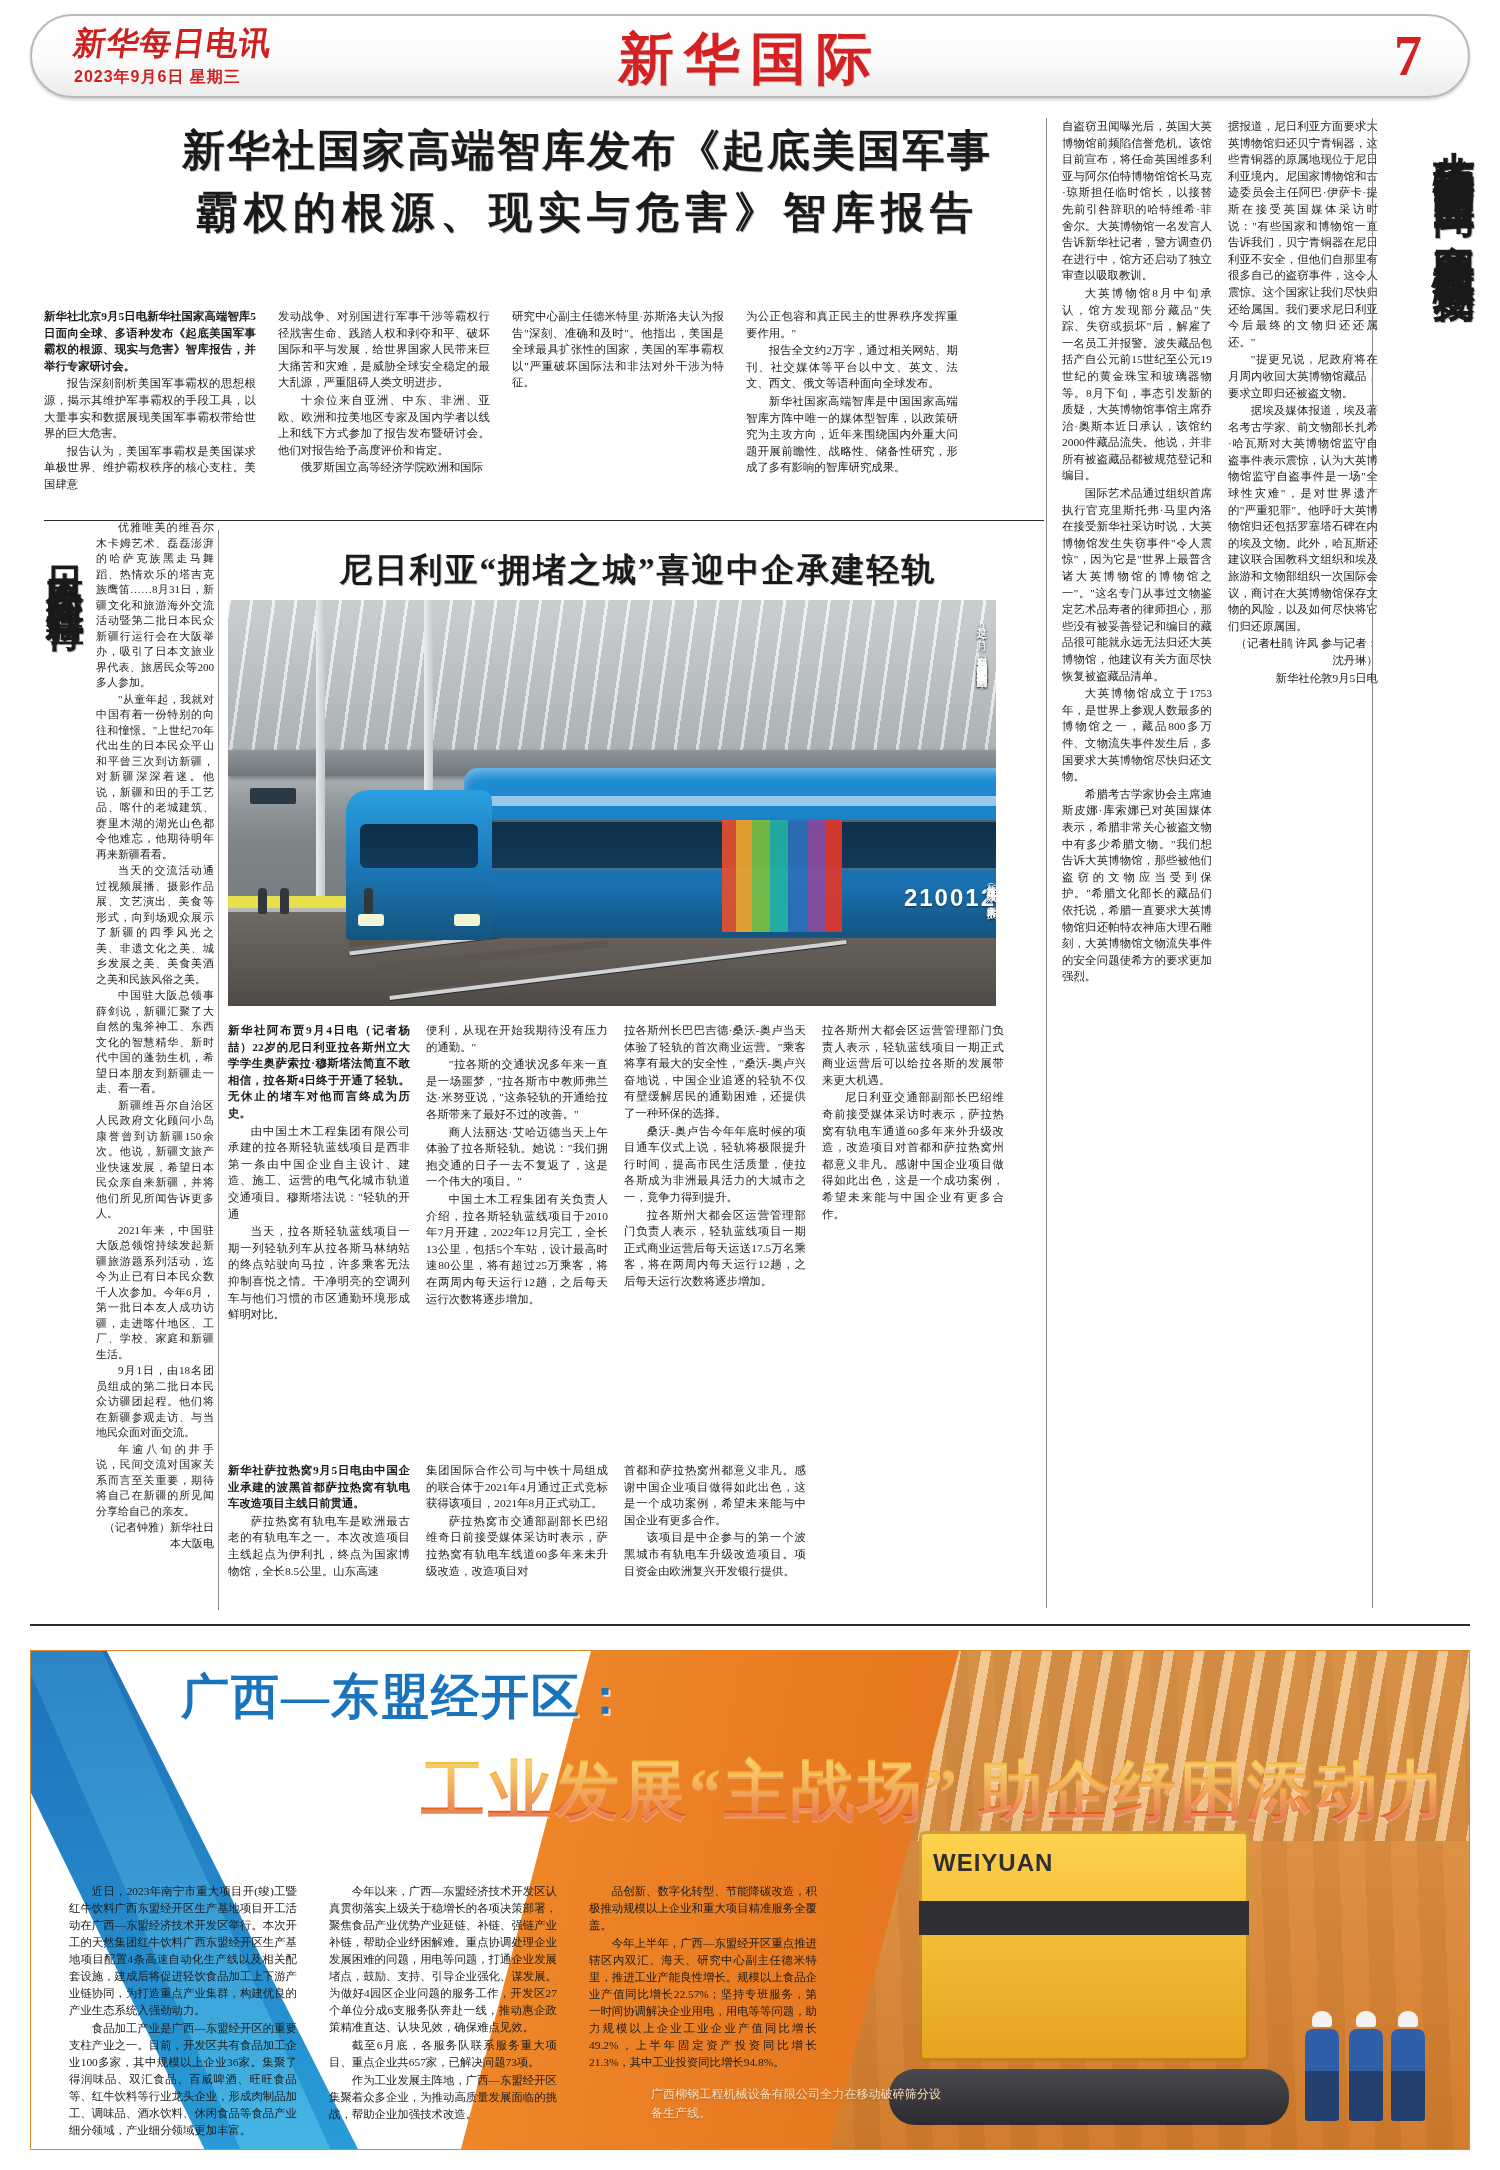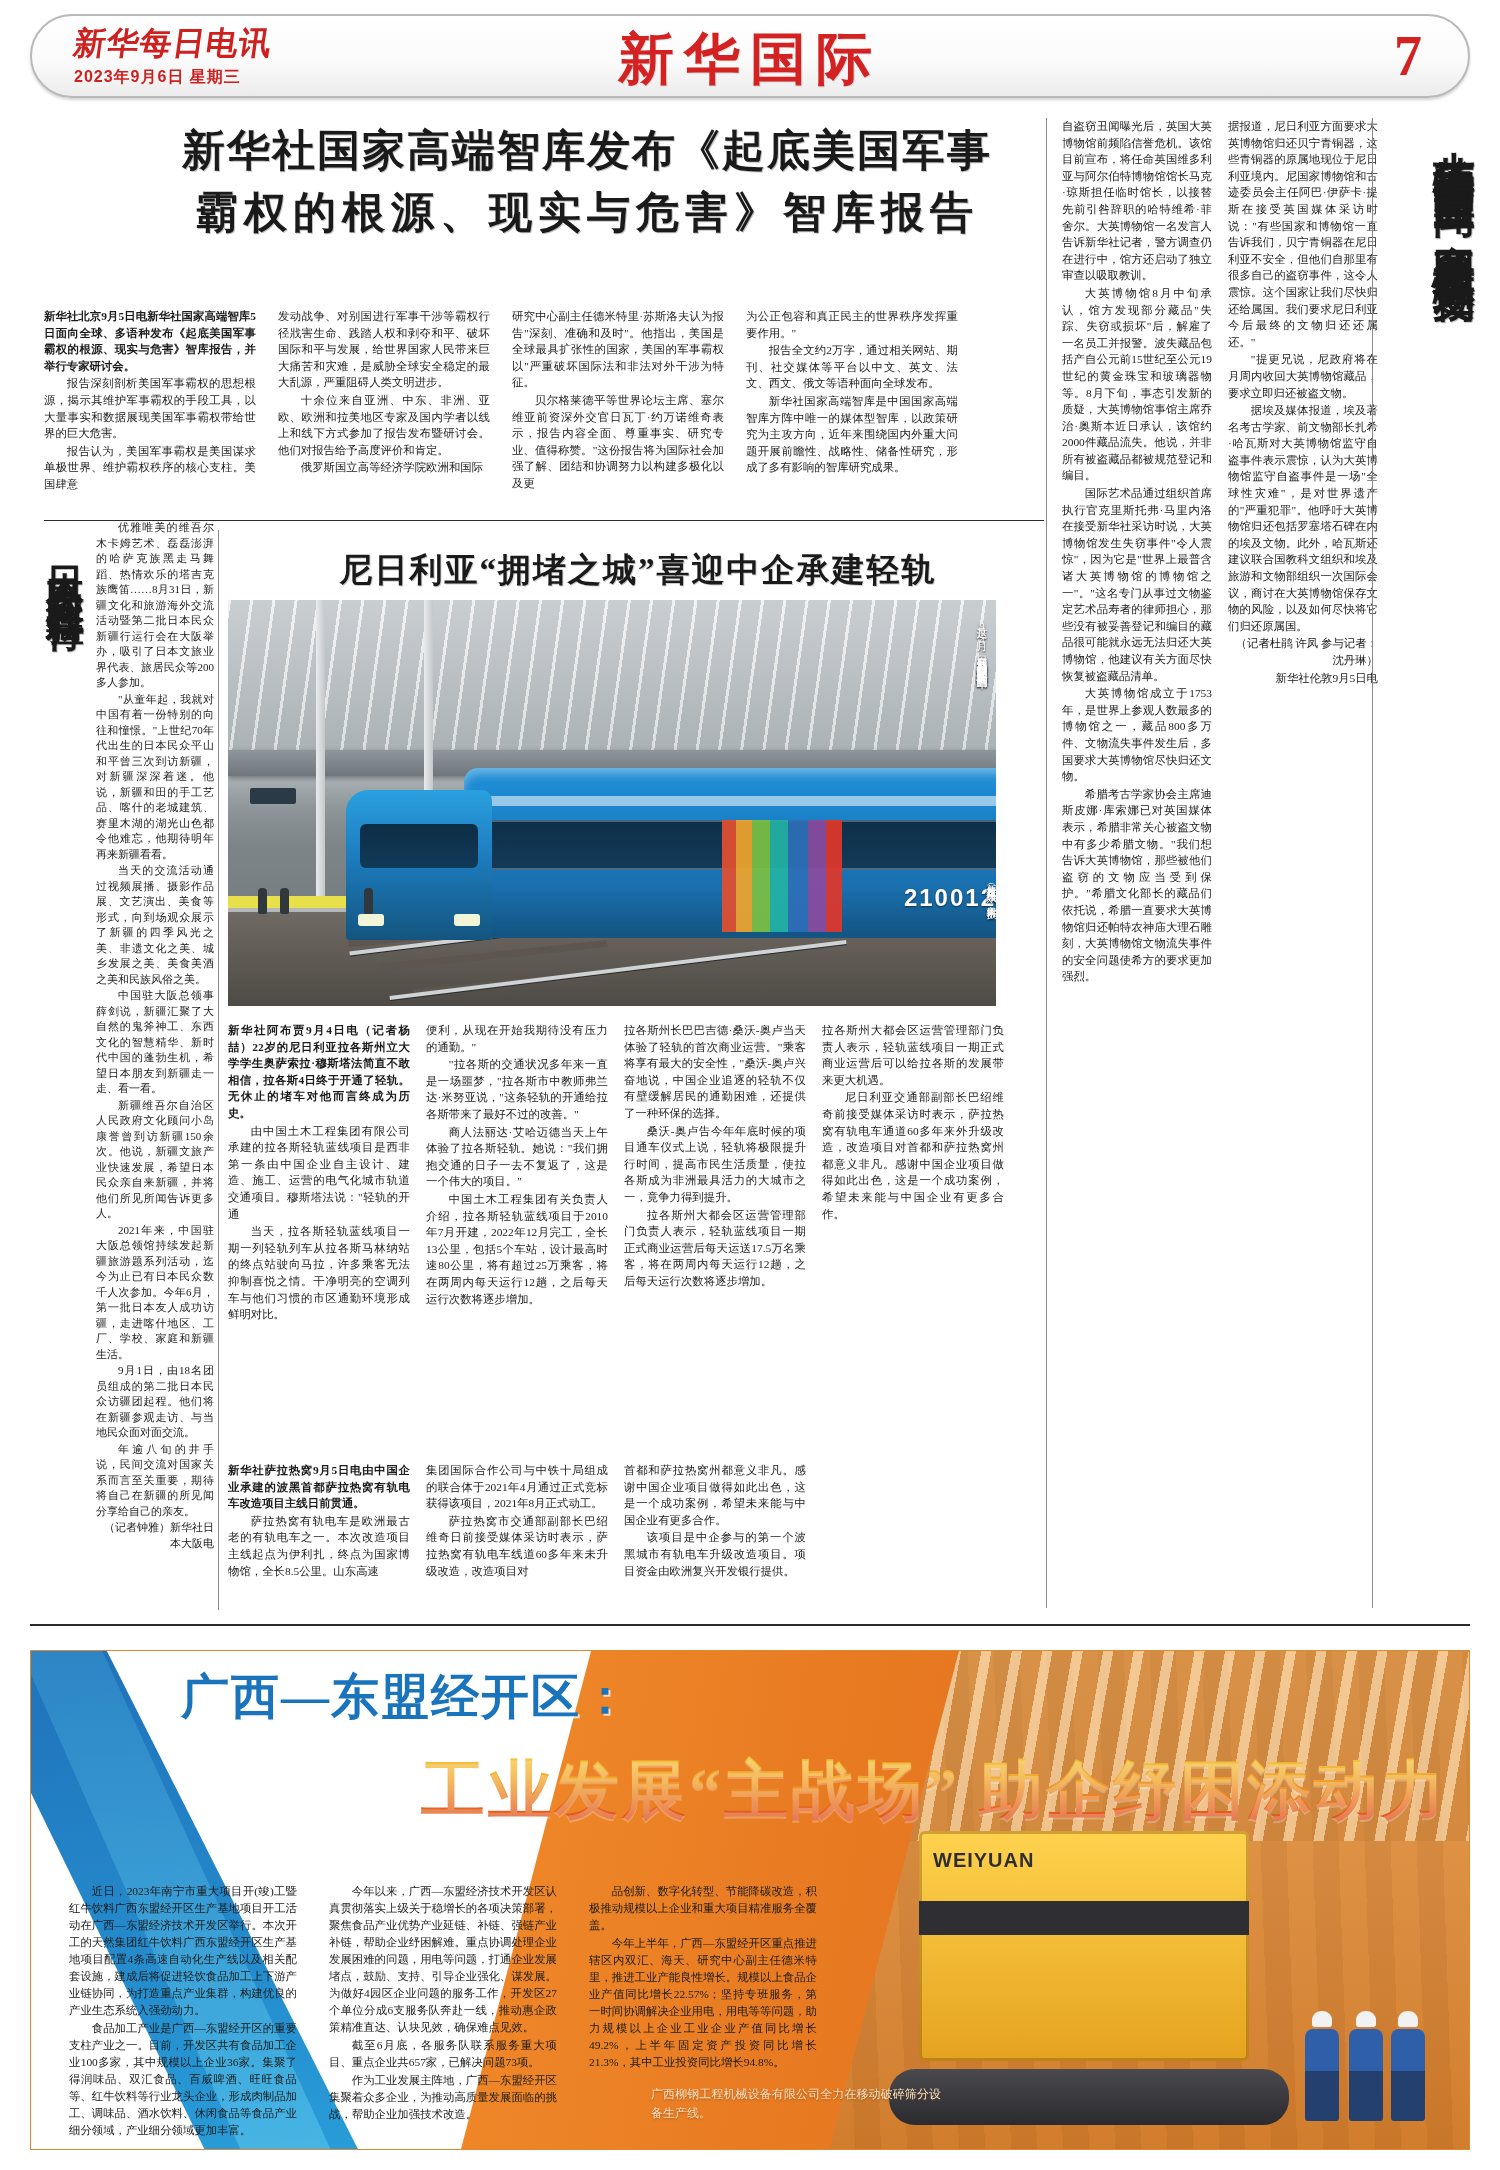--- a/index.html
+++ b/index.html
@@ -281,21 +281,21 @@
     position:absolute; left:90px; top:180px; width:330px; height:230px;
     background:linear-gradient(180deg,#ffd24d,#e5a31e);
     border-radius:6px;
     box-shadow:inset 0 0 0 3px rgba(120,70,10,.35);
   }
   .ad-photo .machine-band {
     position:absolute; left:0; top:70px; width:100%; height:34px;
     background:#2f2f33;
   }
   .ad-photo .machine-txt {
-    position:absolute; left:14px; top:18px; font-size:20px; font-weight:bold;
+    position:absolute; left:14px; top:18px; font-size:24px; font-weight:bold;
     color:#2f2f33; font-family:"Liberation Sans",sans-serif; letter-spacing:1px;
   }
   .ad-photo .track {
     position:absolute; left:60px; bottom:26px; width:400px; height:56px;
     background:linear-gradient(180deg,#4a4a4e,#2b2b2f); border-radius:26px;
   }
   .ad-photo .worker {
     position:absolute; bottom:30px; width:34px; height:92px;
     background:linear-gradient(180deg,#2f5fa8 0 46%,#24406f 46% 100%);
     border-radius:8px 8px 3px 3px;
@@ -340,21 +340,20 @@
     <p>报告深刻剖析美国军事霸权的思想根源，揭示其维护军事霸权的手段工具，以大量事实和数据展现美国军事霸权带给世界的巨大危害。</p>
     <p>报告认为，美国军事霸权是美国谋求单极世界、维护霸权秩序的核心支柱。美国肆意</p>
   </div>
   <div class="col-text" id="a1c2">
     <p class="noindent">发动战争、对别国进行军事干涉等霸权行径戕害生命、践踏人权和剥夺和平、破坏国际和平与发展，给世界国家人民带来巨大痛苦和灾难，是威胁全球安全稳定的最大乱源，严重阻碍人类文明进步。</p>
     <p>十余位来自亚洲、中东、非洲、亚欧、欧洲和拉美地区专家及国内学者以线上和线下方式参加了报告发布暨研讨会。他们对报告给予高度评价和肯定。</p>
     <p>俄罗斯国立高等经济学院欧洲和国际</p>
   </div>
   <div class="col-text" id="a1c3">
     <p class="noindent">研究中心副主任德米特里·苏斯洛夫认为报告"深刻、准确和及时"。他指出，美国是全球最具扩张性的国家，美国的军事霸权以"严重破坏国际法和非法对外干涉为特征。</p>
-    <p>贝尔格莱德平等世界论坛主席、塞尔维亚前资深外交官日瓦丁·约万诺维奇表示，报告内容全面、尊重事实、研究专业、值得称赞。"这份报告将为国际社会加强了解、团结和协调努力以构建多极化以及更</p>
   </div>
   <div class="col-text" id="a1c4">
     <p class="noindent">为公正包容和真正民主的世界秩序发挥重要作用。"</p>
     <p>报告全文约2万字，通过相关网站、期刊、社交媒体等平台以中文、英文、法文、西文、俄文等语种面向全球发布。</p>
     <p>新华社国家高端智库是中国国家高端智库方阵中唯一的媒体型智库，以政策研究为主攻方向，近年来围绕国内外重大问题开展前瞻性、战略性、储备性研究，形成了多有影响的智库研究成果。</p>
   </div>
 
   <div class="hr-thin" style="left:44px; top:378px; width:0;"></div>
 
   <div class="vhead vhead-japan">日本民众向往新疆行</div>

